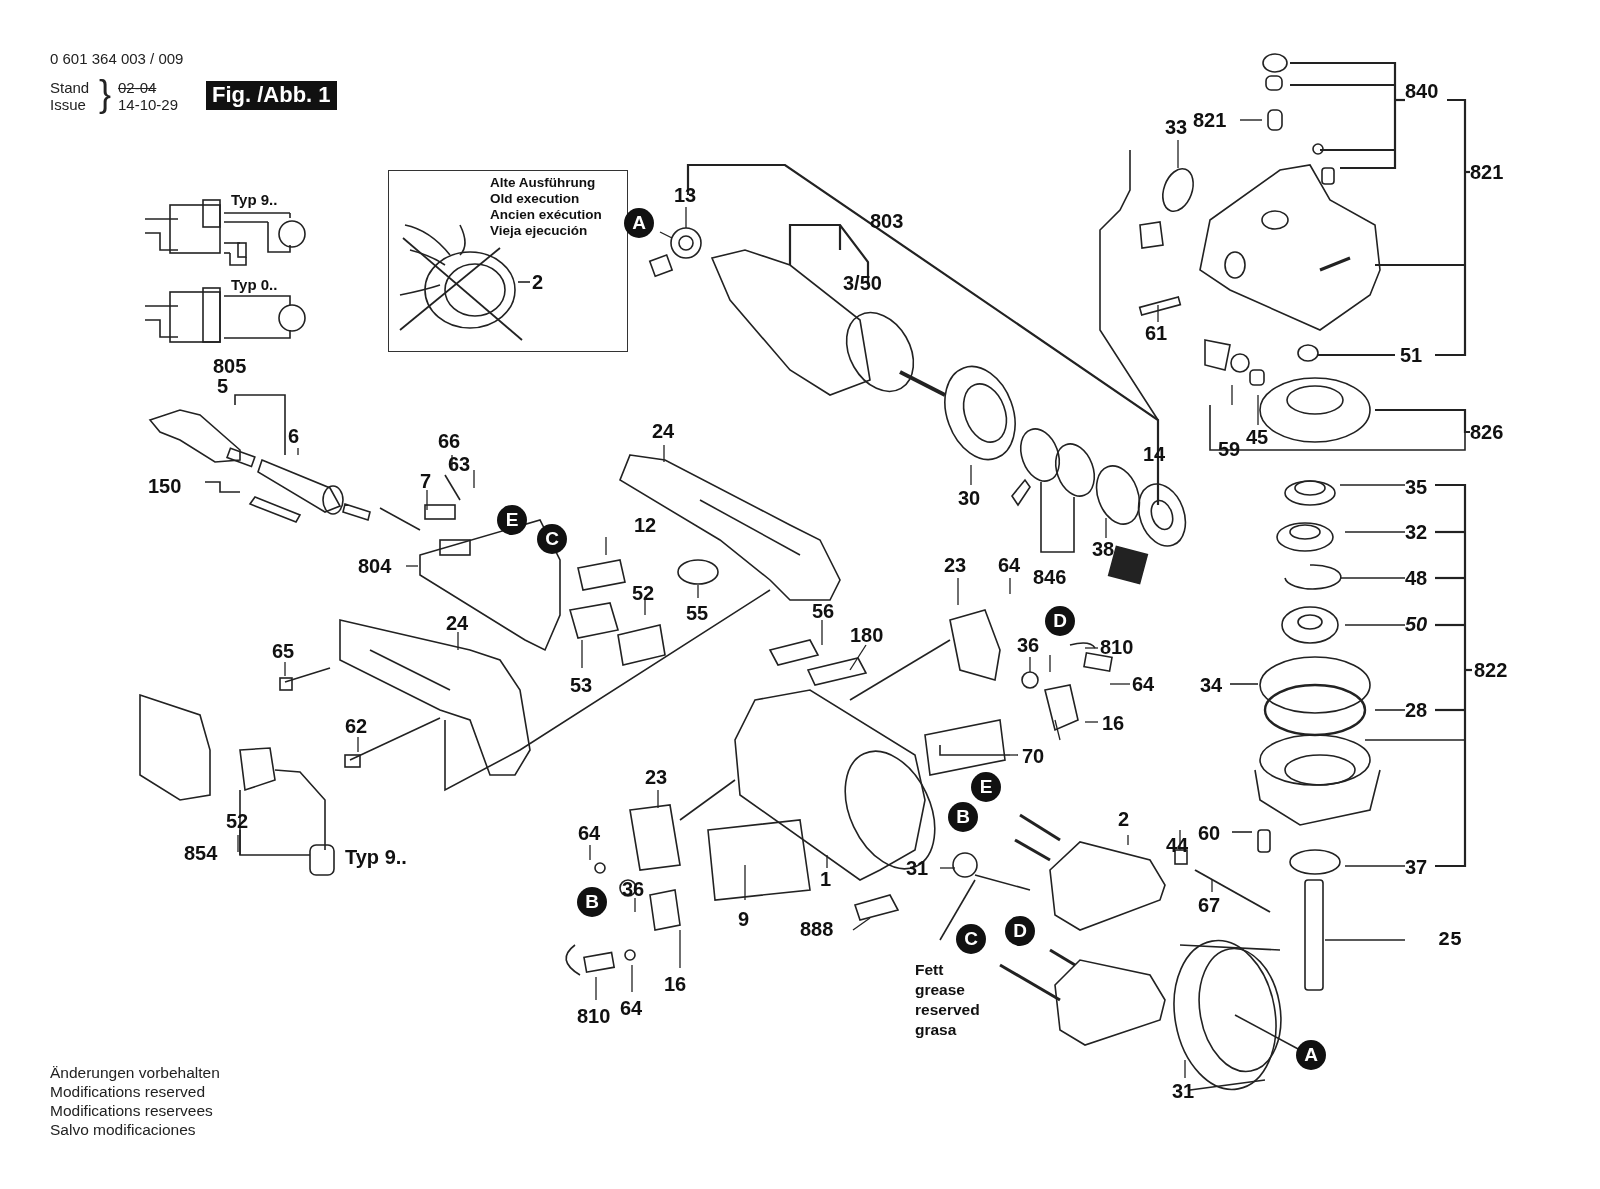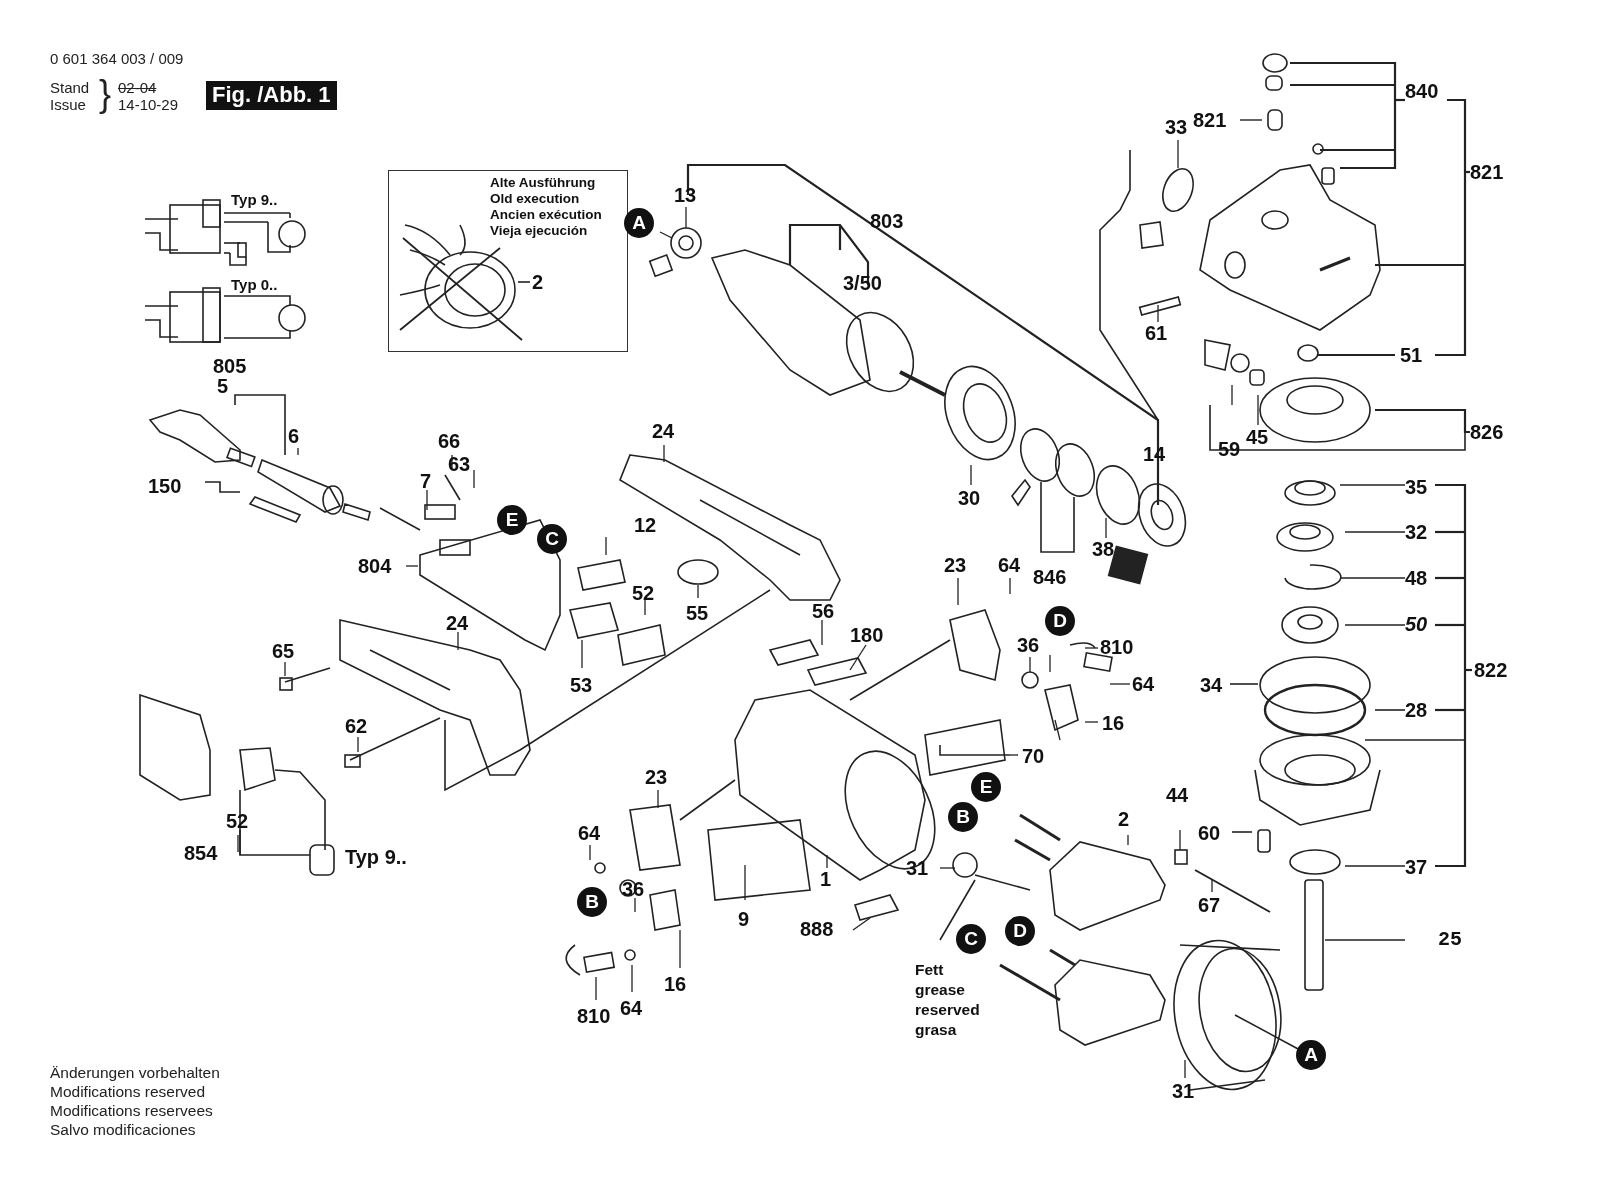--- a/index.html
+++ b/index.html
@@ -384,21 +384,21 @@
 <div class="lbl" style="left:622px;top:878px;">36</div>
 <div class="lbl" style="left:664px;top:973px;">16</div>
 <div class="lbl" style="left:577px;top:1005px;">810</div>
 <div class="lbl" style="left:620px;top:997px;">64</div>
 <div class="lbl" style="left:738px;top:908px;">9</div>
 <div class="lbl" style="left:820px;top:868px;">1</div>
 <div class="lbl" style="left:800px;top:918px;">888</div>
 <div class="lbl" style="left:906px;top:857px;">31</div>
 
 <div class="lbl" style="left:1118px;top:808px;">2</div>
-<div class="lbl" style="left:1166px;top:784px;">44</div>
+<div class="lbl" style="left:1166px;top:834px;">44</div>
 <div class="lbl" style="left:1198px;top:894px;">67</div>
 <div class="lbl" style="left:1198px;top:822px;">60</div>
 <div class="lbl" style="left:1172px;top:1080px;">31</div>
 
 <div class="lbl" style="left:1165px;top:116px;">33</div>
 <div class="lbl" style="left:1193px;top:109px;">821</div>
 <div class="lbl" style="left:1405px;top:80px;text-align:right;">840</div>
 <div class="lbl" style="left:1470px;top:161px;">821</div>
 <div class="lbl" style="left:1145px;top:322px;">61</div>
 <div class="lbl" style="left:1400px;top:344px;">51</div>

